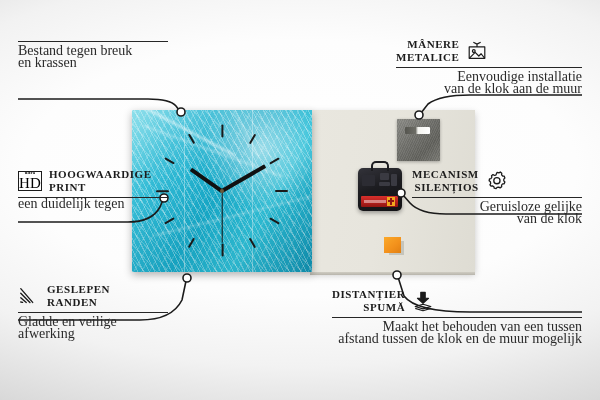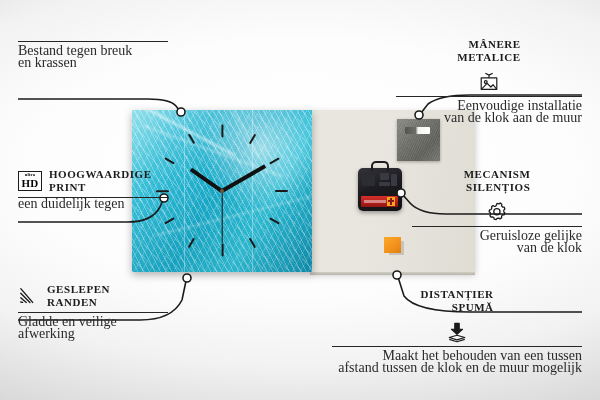--- a/index.html
+++ b/index.html
@@ -98,40 +98,40 @@
     position:absolute; left:0; top:0; right:0; height:100%;
     background:linear-gradient(165deg, rgba(255,255,255,.22) 0%, rgba(255,255,255,0) 38%, rgba(0,0,0,.07) 100%);
   }
   .tick{ position:absolute; background:#1a1a1a; border-radius:1px; }
   .hand{ position:absolute; background:#111; transform-origin:0 50%; border-radius:1px; }
   .hub{ position:absolute; width:4px; height:4px; border-radius:50%; background:#6b5a3a; }
 
   
   .callout{ position:absolute; }
   .head{ display:flex; align-items:center; gap:7px; }
-  .head.right{ flex-direction:column; }
+  .head.right{ flex-direction:row; }
   .title{
     font-weight:700; font-size:11px; letter-spacing:.55px; color:#1b1b1b;
     line-height:13px; text-transform:uppercase;
   }
   .title.r{ text-align:right; }
   .rule{ height:1px; background:#262626; margin-top:3px; }
   .desc{
     font-size:14px; line-height:11.5px; color:#2a2a2a; margin-top:3px;
   }
   .desc.r{ text-align:right; }
   .ico{ width:22px; height:22px; flex:0 0 22px; }
   .ico svg{ display:block; width:22px; height:22px; }
   .hdbox{
     width:24px; height:20px; flex:0 0 24px; border:1.4px solid #1b1b1b;
     display:flex; flex-direction:column; align-items:center; justify-content:center;
     line-height:1;
   }
   .hdbox .u{ font-size:4.6px; font-weight:700; letter-spacing:.2px; }
-  .hdbox .h{ font-size:11px; font-weight:700; letter-spacing:.2px; margin-top:.5px; }
+  .hdbox .h{ font-size:15px; font-weight:400; letter-spacing:.2px; margin-top:.5px; }
 
   .lines{ position:absolute; inset:0; pointer-events:none; }
 </style>
 </head>
 <body>
 
 <div class="stage">
 
   <div class="product">
 

